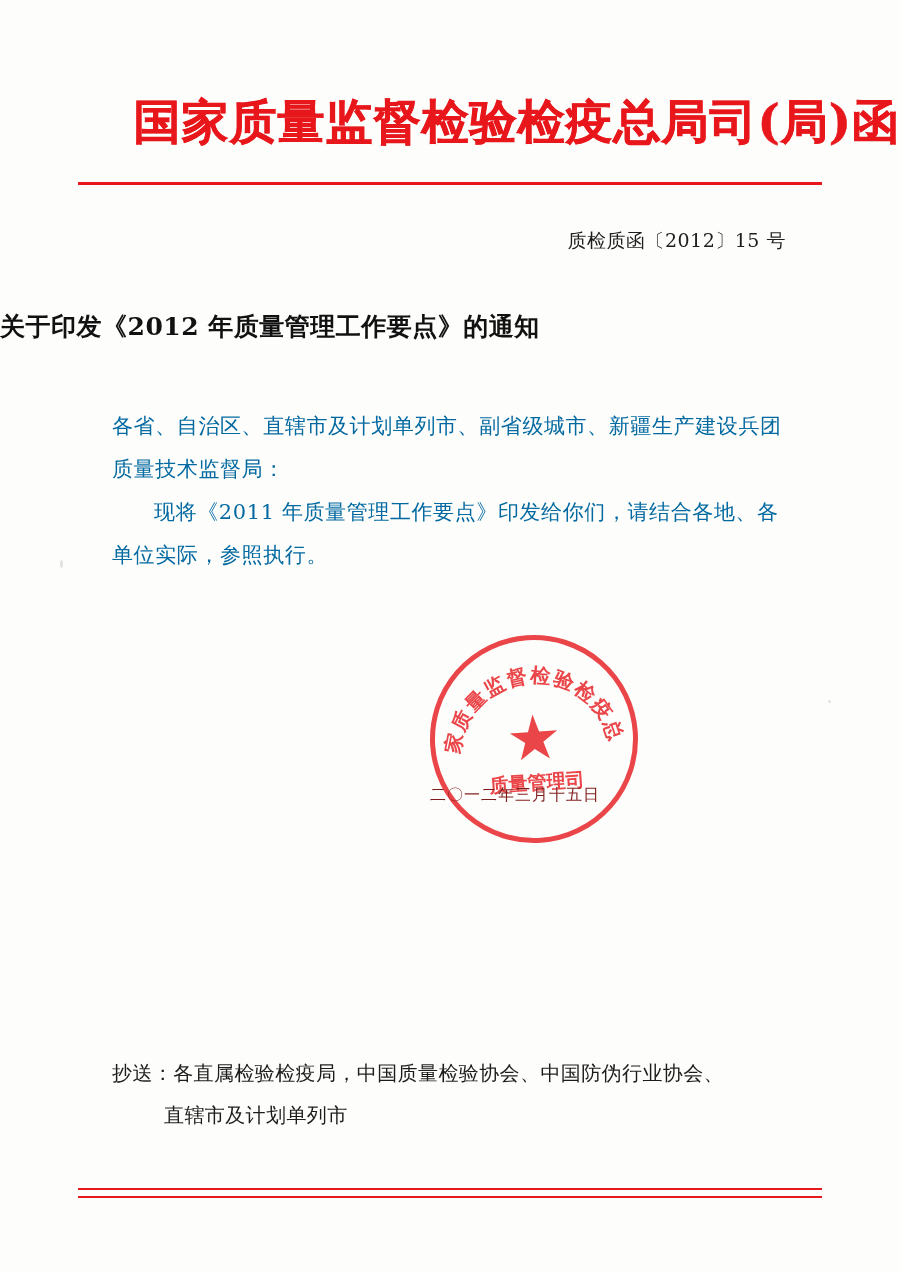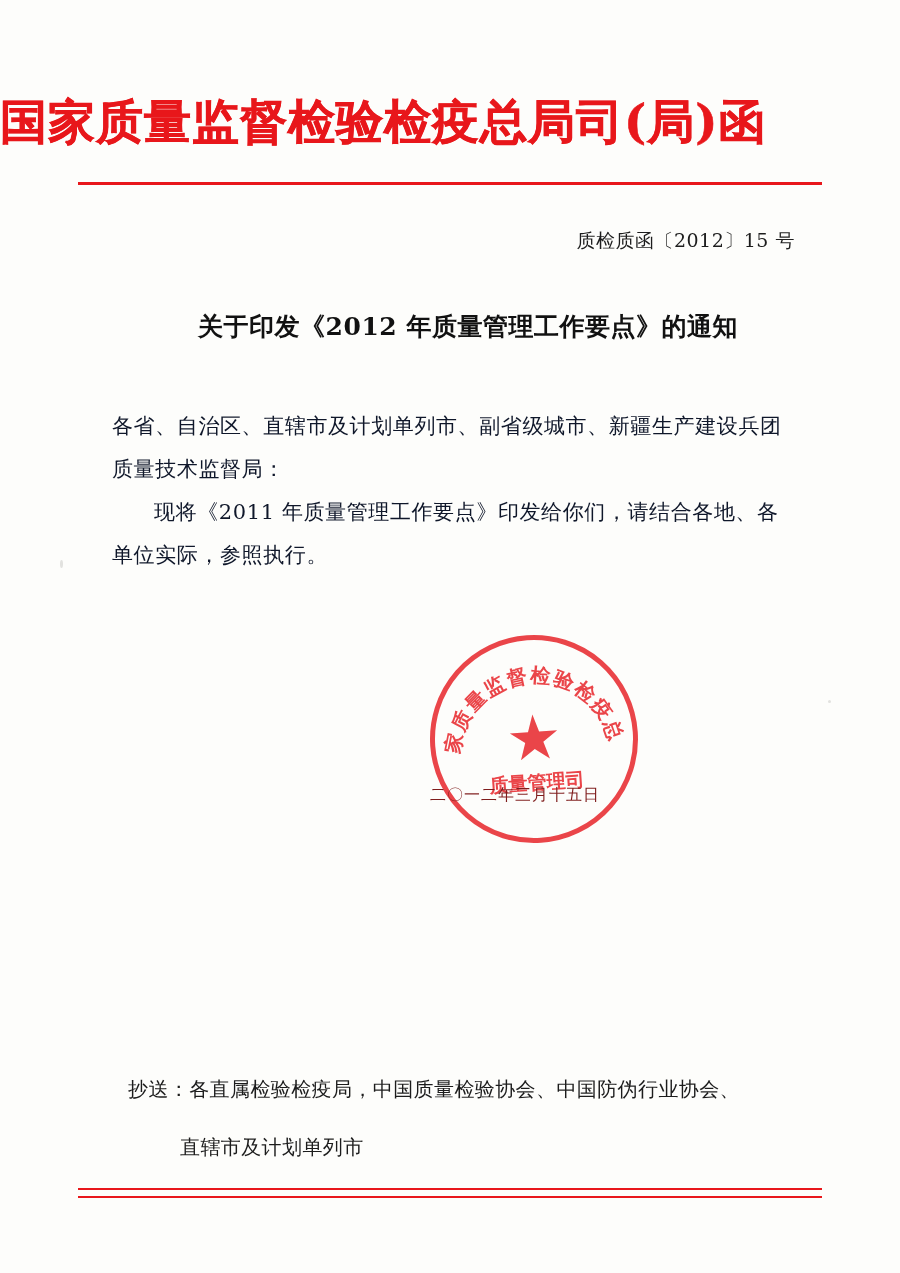--- a/index.html
+++ b/index.html
@@ -21,21 +21,21 @@
     inset: 0;
     background: #fdfdfb;
   }
 
   
   .masthead {
     position: absolute;
     left: 0;
     right: 0;
     top: 96px;
-    text-align: left;
+    text-align: right;
   }
   .masthead-title {
     font-family: "DejaVu Serif", "Liberation Serif", serif;
     font-weight: bold;
     font-size: 47px;
     letter-spacing: 1px;
     color: #e8171b;
     line-height: 1.1;
     white-space: nowrap;
     -webkit-text-stroke: 0.6px #e8171b;
@@ -46,51 +46,49 @@
     left: 78px;
     right: 78px;
     top: 182px;
     height: 3px;
     background: #e8171b;
   }
 
   
   .doc-number {
     position: absolute;
-    right: 105px;
+    right: 114px;
     top: 228px;
     font-size: 19px;
     letter-spacing: 0.5px;
     color: #1d1d1d;
   }
 
   
   .doc-title {
     position: absolute;
     left: 0;
     right: 0;
     top: 310px;
-    text-align: center;
     font-size: 25px;
     font-weight: bold;
     letter-spacing: 0.5px;
     color: #111;
-    margin-left: 36px;
   }
 
   
   .body-block {
     position: absolute;
     left: 112px;
     right: 110px;
     top: 405px;
     font-size: 21px;
     line-height: 43px;
     letter-spacing: 0.6px;
-    color: #0f172a;
+    color: #0369a1;
   }
   .body-block p {
     margin: 0;
   }
   .body-block p.indent {
     text-indent: 2em;
   }
 
   
   .sign-area {
@@ -163,21 +161,21 @@
   .cc-block {
     position: absolute;
     left: 112px;
     right: 100px;
     top: 1052px;
     font-size: 20px;
     line-height: 42px;
     letter-spacing: 0.4px;
     color: #1c1c1c;
   }
-  .cc-block p { margin: 16px; }
+  .cc-block p { margin: 0; }
   .cc-block p.sub { text-indent: 2.6em; }
 
   
   .rule-bottom-1 {
     position: absolute;
     left: 78px;
     right: 78px;
     top: 1188px;
     height: 2px;
     background: #e8171b;

